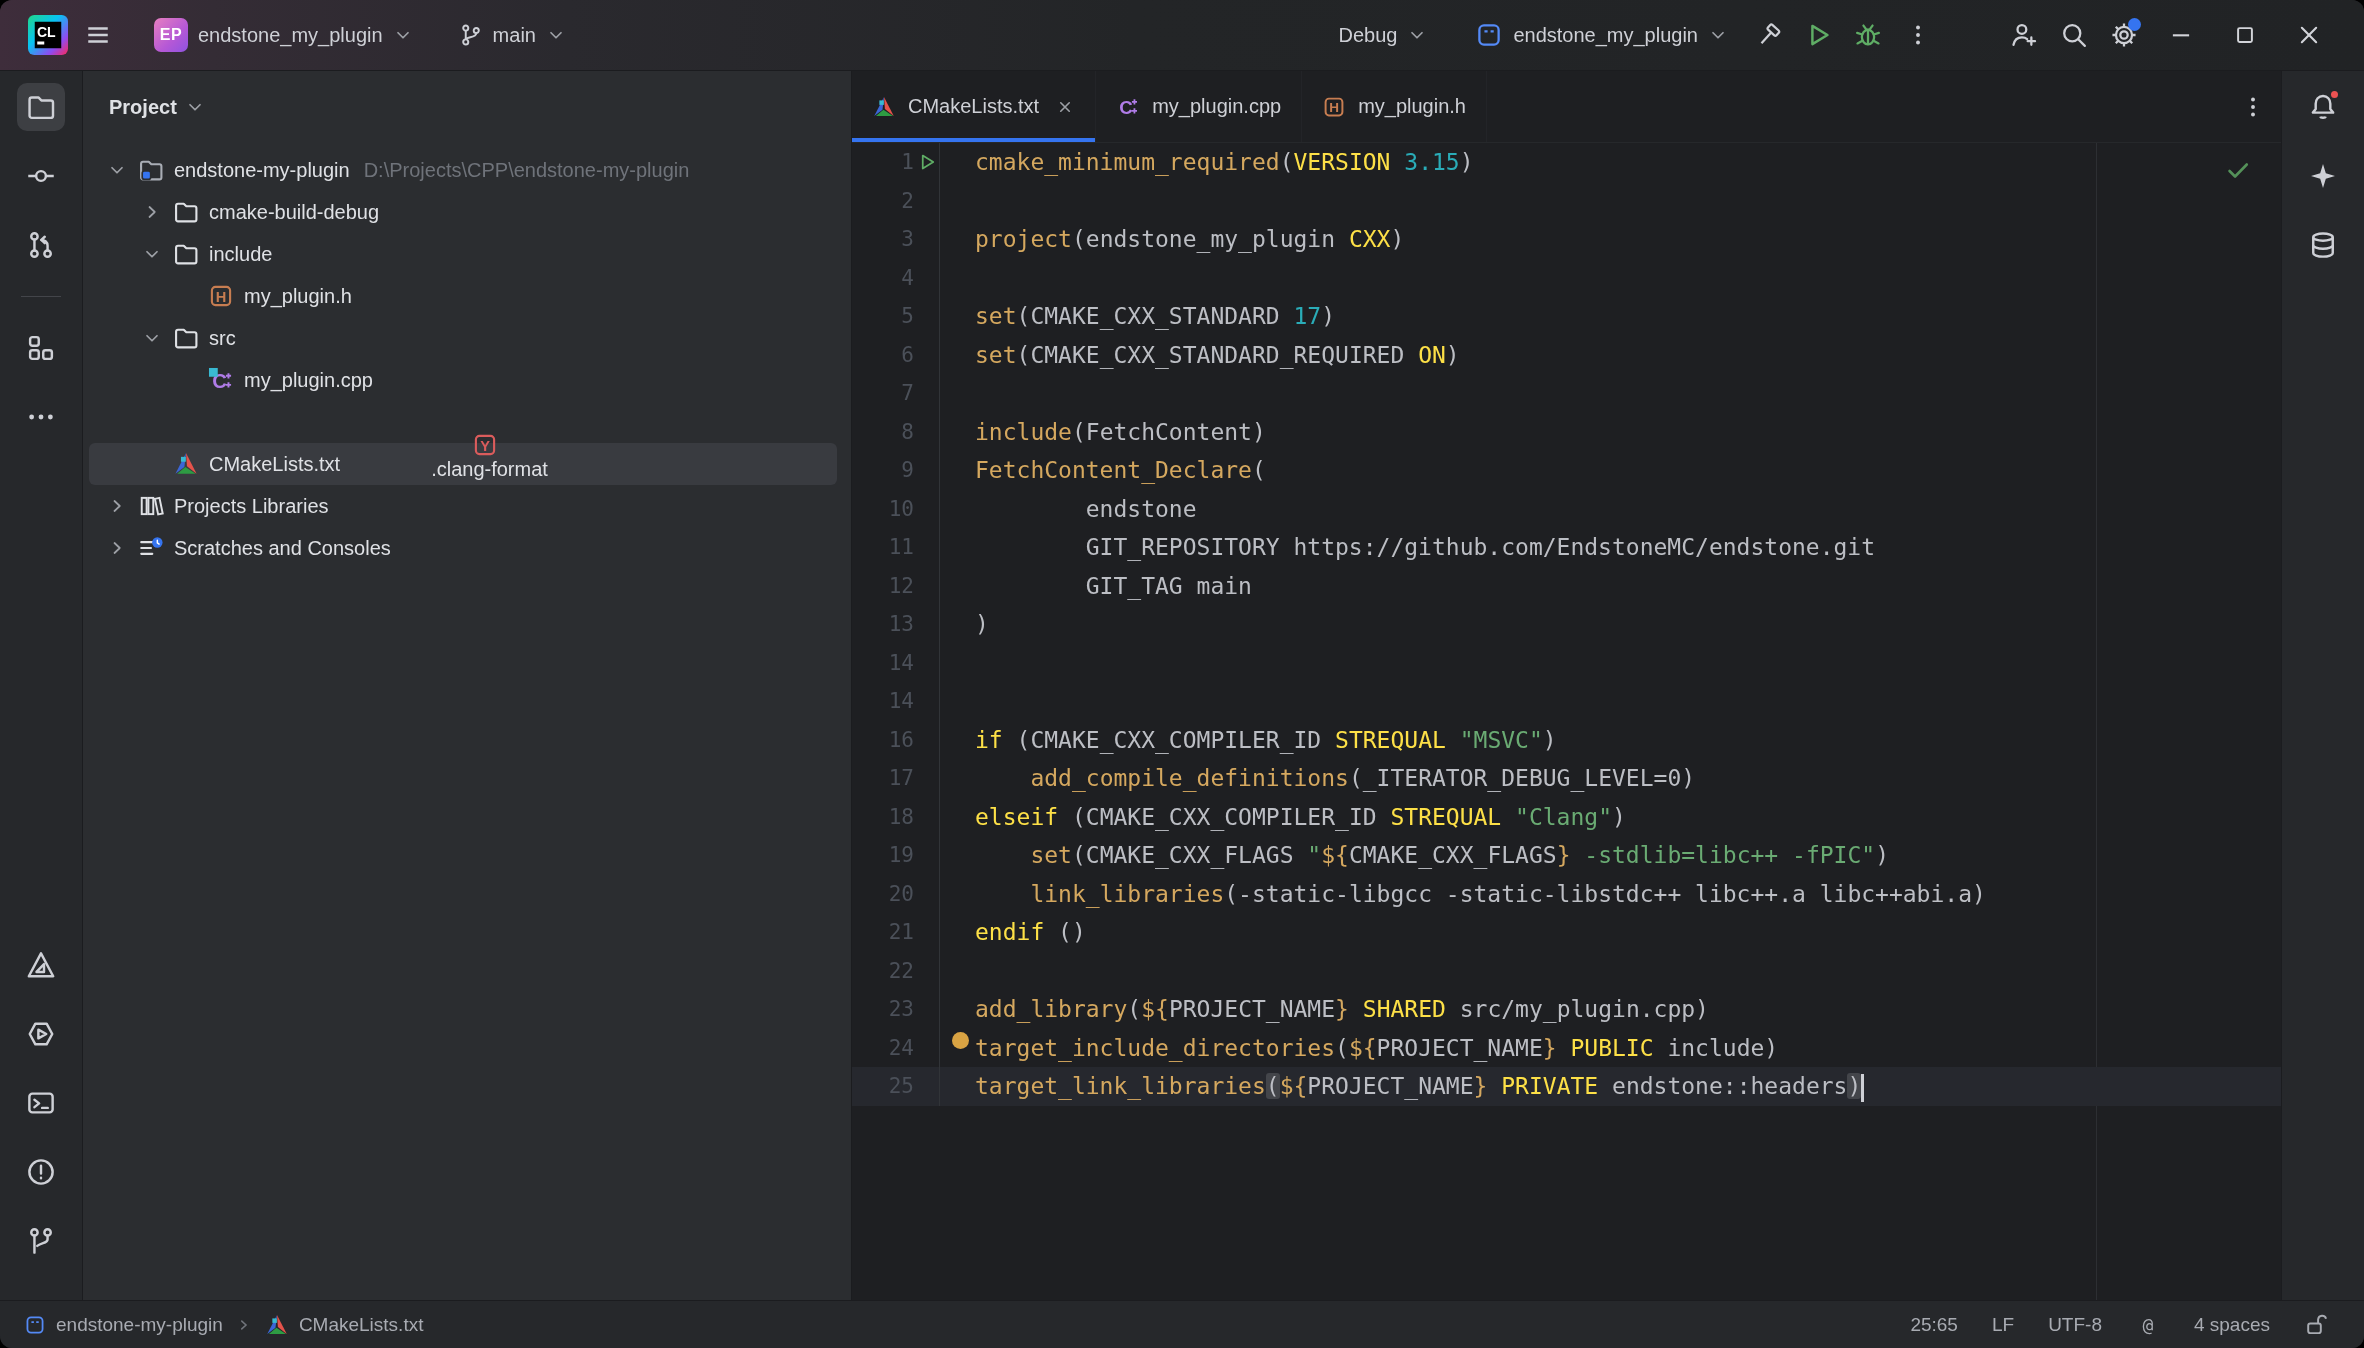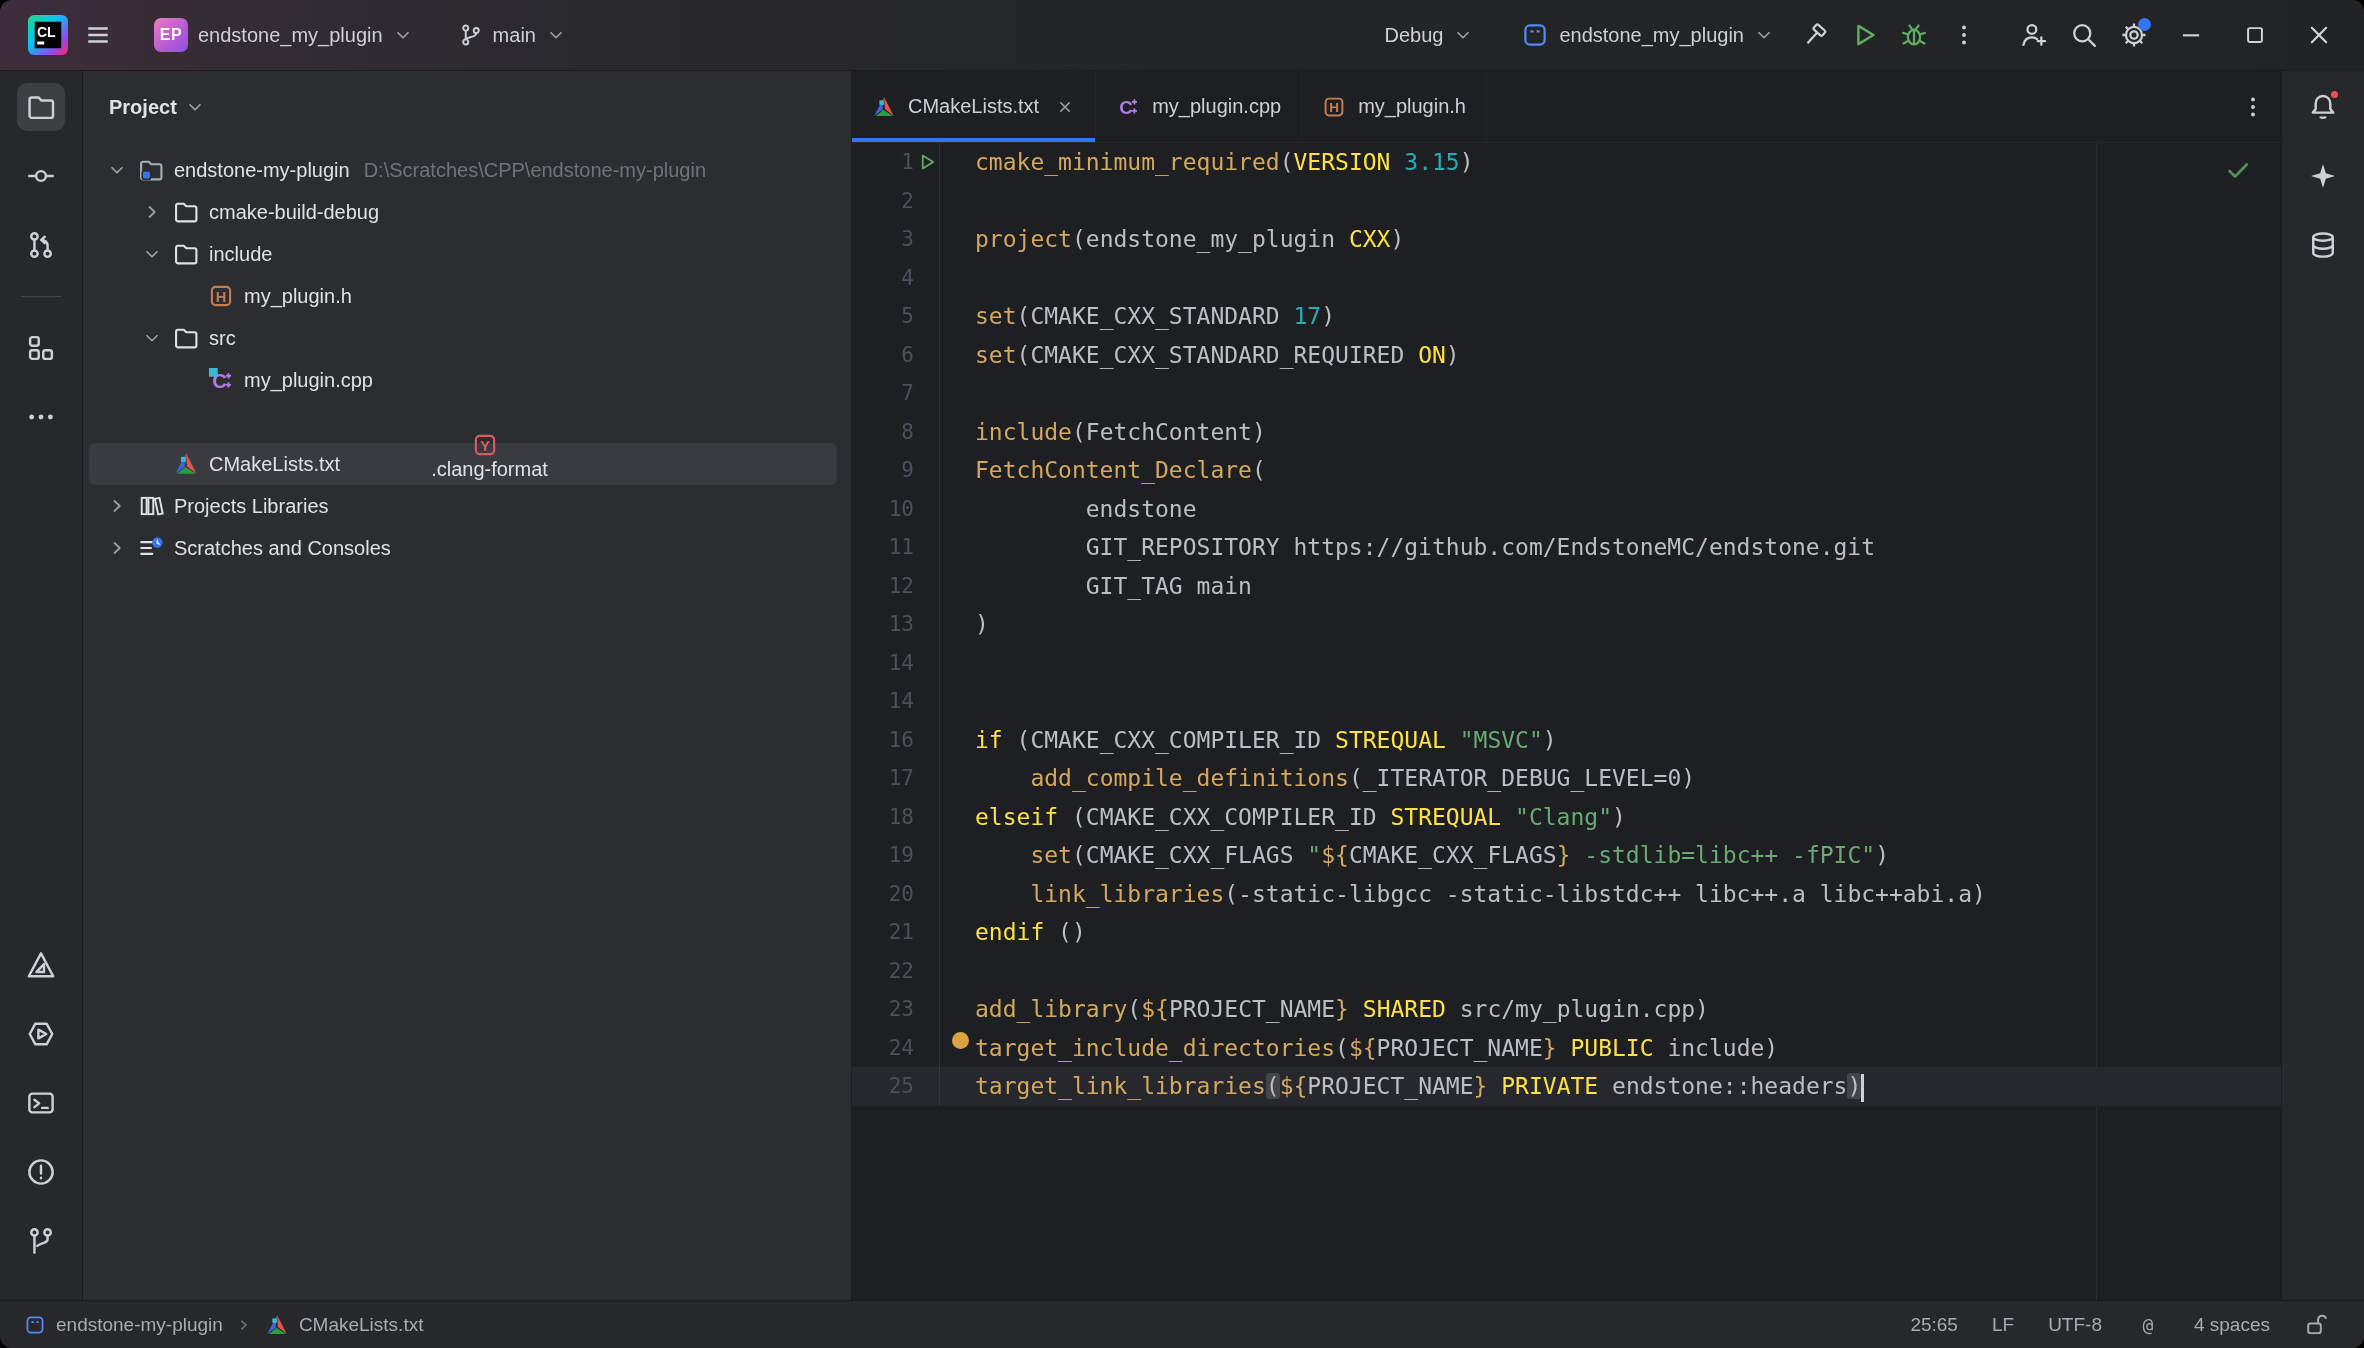--- a/index.html
+++ b/index.html
@@ -3,21 +3,21 @@
 <meta charset="utf-8">
 <style>
   * { margin:0; padding:0; box-sizing:border-box; }
   html,body { width:2364px; height:1348px; background:#000; font-family:"Liberation Sans", sans-serif; }
   .window { position:relative; width:2364px; height:1348px; border-radius:12px; overflow:hidden;
             background:#1e1f22; color:#dfe1e5; display:flex; flex-direction:column; }
 
   
   .titlebar { height:71px; flex:0 0 71px; display:flex; align-items:center;
     background:linear-gradient(90deg,#3e2d3b 0%,#342c35 9%,#2a292e 24%,#232527 48%,#212325 100%);
-    border-bottom:1px solid #1b1c1f; padding:0 16px 0 0; }
+    border-bottom:1px solid #1b1c1f; padding:0 26px 0 0;gap:36px; }
   .tb-left { display:flex; align-items:center; gap:8px; padding-left:28px; }
   .tb-btn { display:flex; align-items:center; gap:10px; padding:8px 12px; border-radius:8px; color:#ced0d6; font-size:20px; }
   .logo { width:40px; height:40px; }
   .badge-ep { width:34px; height:34px; border-radius:7px; background:linear-gradient(135deg,#e77fc0 0%,#b558d6 60%,#8f53e0 100%);
     color:#fff; font-size:16px; font-weight:700; display:flex; align-items:center; justify-content:center; letter-spacing:.5px;}
   .tb-center { margin-left:auto; display:flex; align-items:center; gap:6px; }
   .tb-right { display:flex; align-items:center; gap:6px; margin-left:26px; }
   .tb-ico { width:44px; height:44px; display:flex; align-items:center; justify-content:center; border-radius:8px; position:relative; color:#ced0d6; }
   .win-ctl { width:58px; height:50px; display:flex; align-items:center; justify-content:center; color:#d2d4d9; }
   .dot-blue { position:absolute; top:5px; right:5px; width:13px; height:13px; border-radius:50%; background:#3574f0; }
@@ -480,21 +480,21 @@
           <div class="trow" style="padding-left: 18px;">
             <span class="tchev">
               <svg class="ic" width="20" height="20">
                 <use href="#i-chev-down"></use>
               </svg>
             </span>
             <svg class="ic ticon" width="26" height="26">
               <use href="#i-folder-project"></use>
             </svg>
             <span class="tlabel">endstone-my-plugin</span>
-            <span class="tpath">D:\Scratches\CPP\endstone-my-plugin</span>
+            <span class="tpath">D:\Projects\CPP\endstone-my-plugin</span>
           </div>
           <div class="trow" style="padding-left: 53px;">
             <span class="tchev">
               <svg class="ic" width="20" height="20">
                 <use href="#i-chev-right"></use>
               </svg>
             </span>
             <svg class="ic ticon" width="26" height="26">
               <use href="#i-folder"></use>
             </svg>

